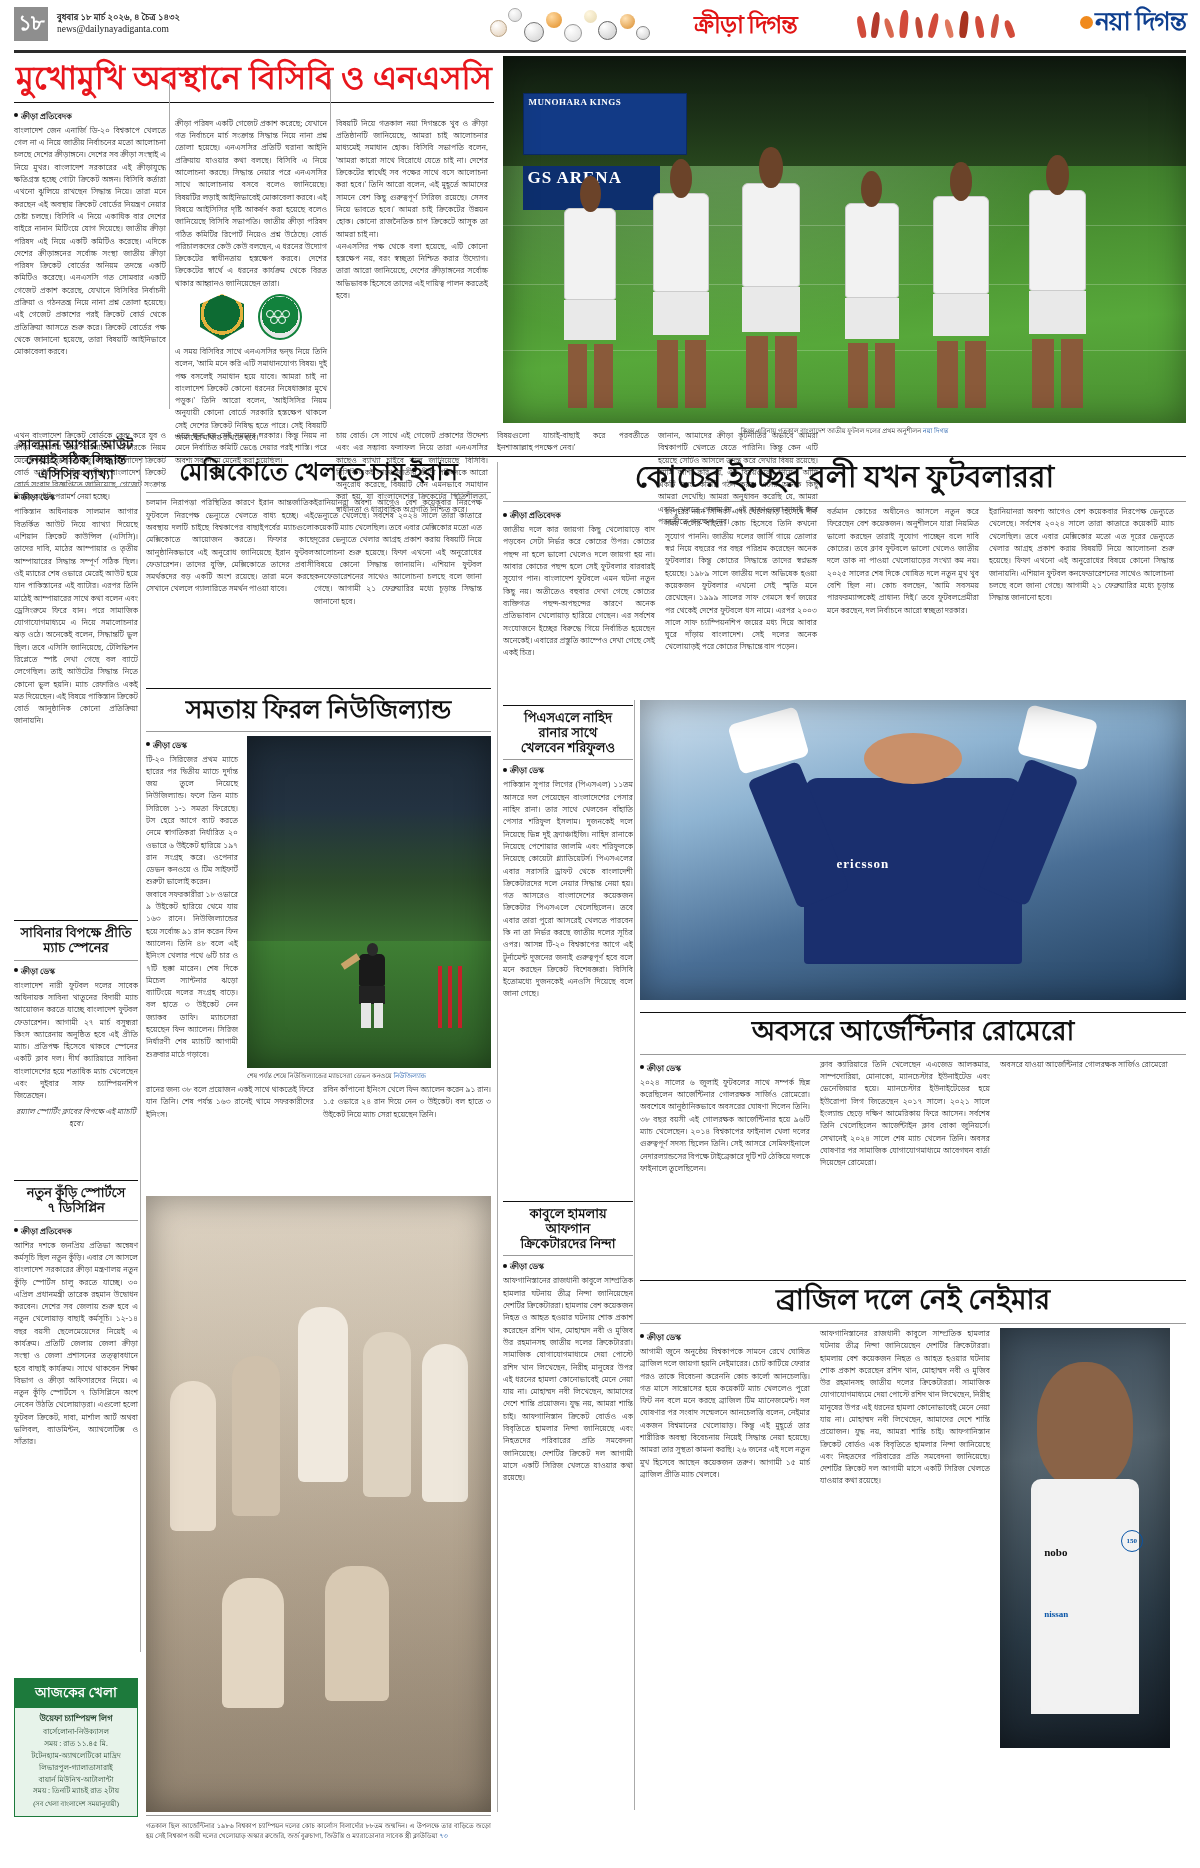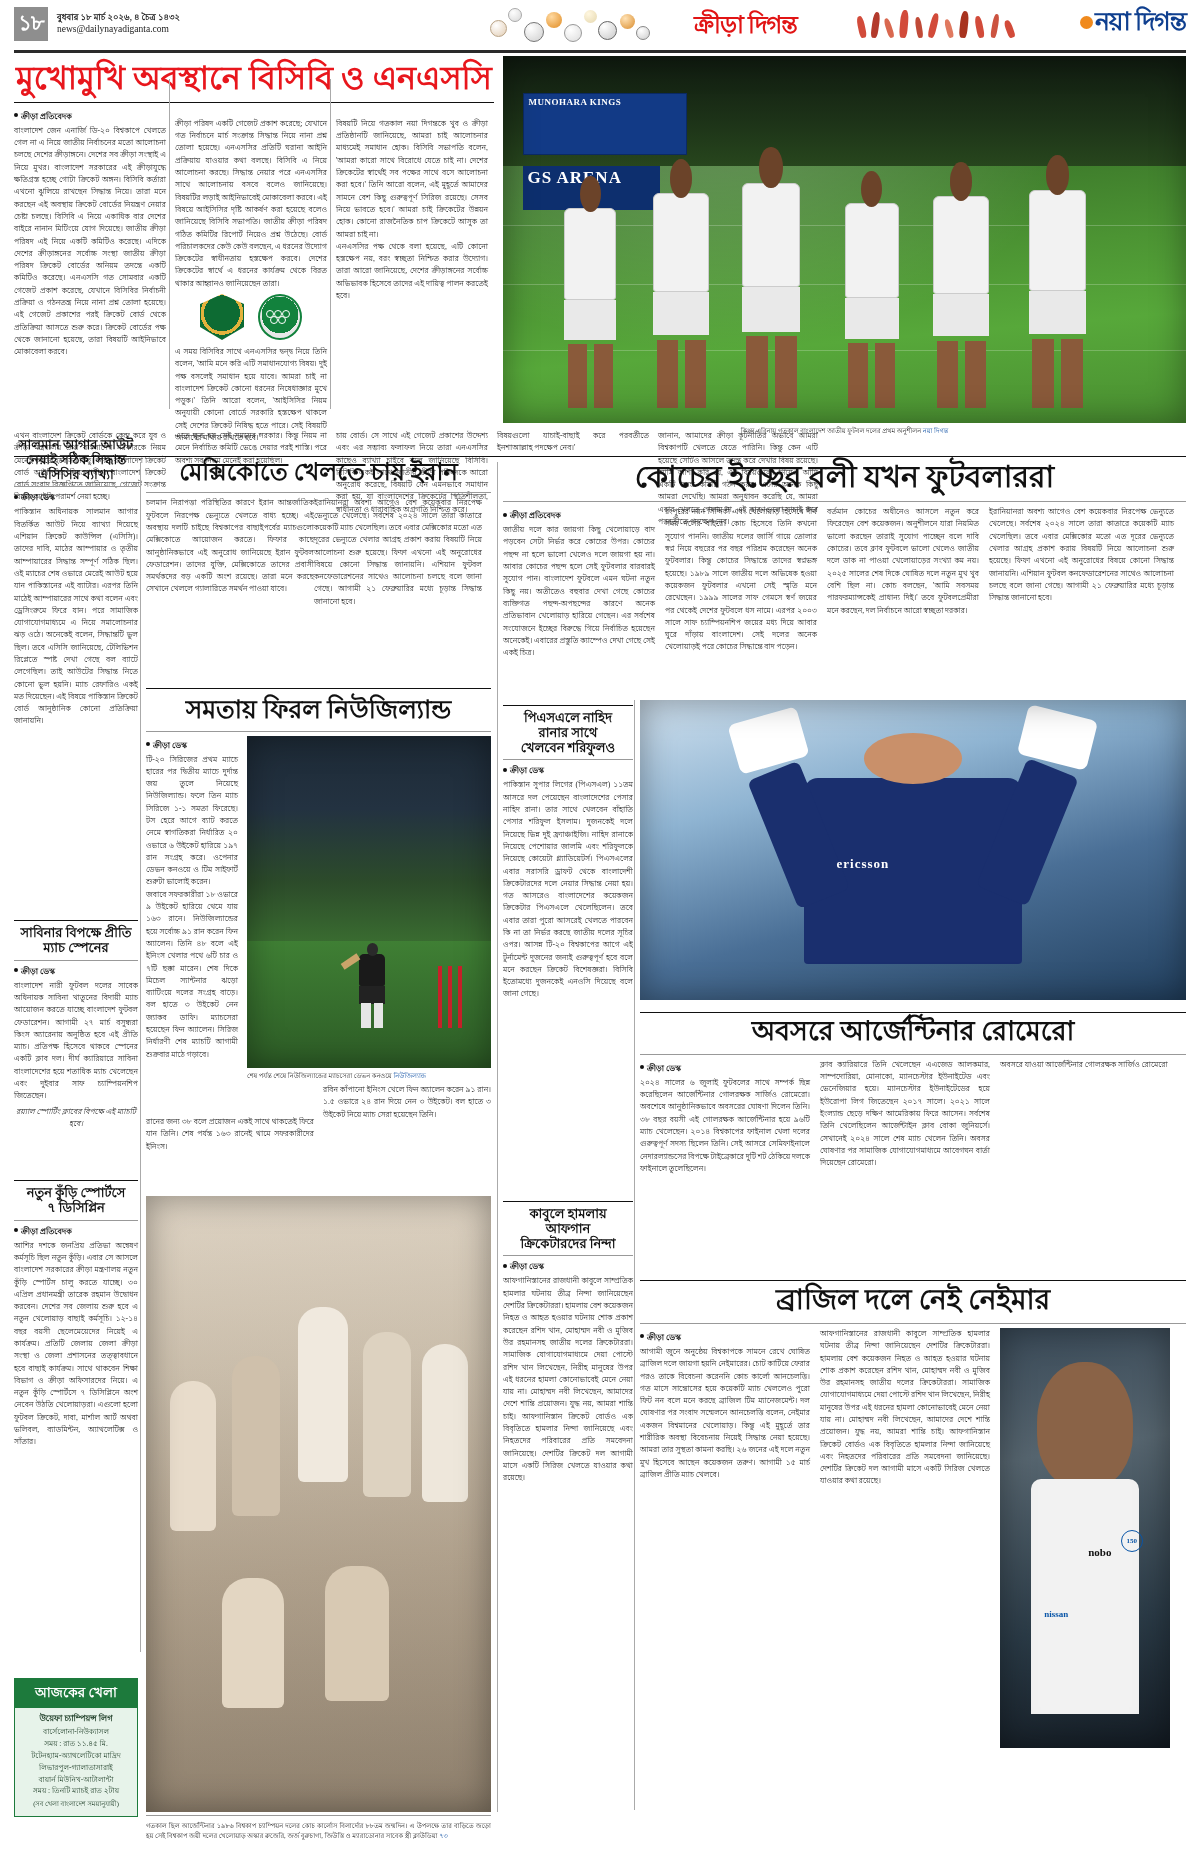--- a/index.html
+++ b/index.html
@@ -348,21 +348,21 @@
           <div style="position:absolute;right:20%;bottom:12%;width:4px;height:62px;background:#c8202a;"></div>
           <div class="vignette"></div>
         </div>
         <div class="cap">
           <span>শেষ পর্যন্ত শেষে নিউজিল্যান্ডের ম্যাচসেরা ডেভন কনওয়ে</span>
           <span class="credit">নিউজিল্যান্ড</span>
         </div>
       </div>
     </div>
     <div style="display:flex;gap:9px;margin-top:4px;">
-      <div style="width:168px;margin-top:32px;" class="body-txt">রানের জন্য ৩৮ বলে প্রয়োজন একই সাথে থাকতেই ফিরে যান তিনি। শেষ পর্যন্ত ১৬৩ রানেই থামে সফরকারীদের ইনিংস।</div>
+      <div style="width:168px;" class="body-txt">রানের জন্য ৩৮ বলে প্রয়োজন একই সাথে থাকতেই ফিরে যান তিনি। শেষ পর্যন্ত ১৬৩ রানেই থামে সফরকারীদের ইনিংস।</div>
       <div style="width:168px;" class="body-txt">রবিন কাঁপানো ইনিংস খেলে ফিন অ্যালেন করেন ৯১ রান। ১.৫ ওভারে ২৪ রান দিয়ে নেন ৩ উইকেট। বল হাতে ৩ উইকেট নিয়ে ম্যাচ সেরা হয়েছেন তিনি।</div>
     </div>
   </div>
 
   <div class="zone" style="left:146px;top:1196px;width:345px;">
     <div class="photo ph-group" style="height:616px;">
       <div style="position:absolute;inset:0;background:linear-gradient(180deg,rgba(255,255,255,.12),rgba(0,0,0,.1));"></div>
       <div style="position:absolute;left:7%;top:30%;width:46px;height:150px;background:#e8dccb;border-radius:22px 22px 6px 6px;"></div>
       <div style="position:absolute;left:25%;top:26%;width:48px;height:160px;background:#cfc0ab;border-radius:22px 22px 6px 6px;"></div>
       <div style="position:absolute;left:44%;top:18%;width:50px;height:175px;background:#f0e9de;border-radius:22px 22px 6px 6px;"></div>
@@ -448,21 +448,21 @@
     <div style="display:flex;gap:10px;">
       <div style="width:170px;">
         <div class="byline">ক্রীড়া ডেস্ক</div>
         <div class="body-txt">আগামী জুনে অনুষ্ঠেয় বিশ্বকাপকে সামনে রেখে ঘোষিত ব্রাজিল দলে জায়গা হয়নি নেইমারের। চোট কাটিয়ে ফেরার পরও তাকে বিবেচনা করেননি কোচ কার্লো আনচেলত্তি। গত মাসে সান্তোসের হয়ে কয়েকটি ম্যাচ খেললেও পুরো ফিট নন বলে মনে করছে ব্রাজিল টিম ম্যানেজমেন্ট। দল ঘোষণার পর সংবাদ সম্মেলনে আনচেলত্তি বলেন, নেইমার একজন বিশ্বমানের খেলোয়াড়। কিন্তু এই মুহূর্তে তার শারীরিক অবস্থা বিবেচনায় নিয়েই সিদ্ধান্ত নেয়া হয়েছে। আমরা তার সুস্থতা কামনা করছি। ২৬ জনের এই দলে নতুন মুখ হিসেবে আছেন কয়েকজন তরুণ। আগামী ১৫ মার্চ ব্রাজিল প্রীতি ম্যাচ খেলবে।</div>
       </div>
       <div style="width:170px;" class="body-txt">আফগানিস্তানের রাজধানী কাবুলে সাম্প্রতিক হামলার ঘটনায় তীব্র নিন্দা জানিয়েছেন দেশটির ক্রিকেটাররা। হামলায় বেশ কয়েকজন নিহত ও আহত হওয়ার ঘটনায় শোক প্রকাশ করেছেন রশিদ খান, মোহাম্মদ নবী ও মুজিব উর রহমানসহ জাতীয় দলের ক্রিকেটাররা। সামাজিক যোগাযোগমাধ্যমে দেয়া পোস্টে রশিদ খান লিখেছেন, নিরীহ মানুষের উপর এই ধরনের হামলা কোনোভাবেই মেনে নেয়া যায় না। মোহাম্মদ নবী লিখেছেন, আমাদের দেশে শান্তি প্রয়োজন। যুদ্ধ নয়, আমরা শান্তি চাই। আফগানিস্তান ক্রিকেট বোর্ডও এক বিবৃতিতে হামলার নিন্দা জানিয়েছে এবং নিহতদের পরিবারের প্রতি সমবেদনা জানিয়েছে। দেশটির ক্রিকেট দল আগামী মাসে একটি সিরিজ খেলতে যাওয়ার কথা রয়েছে।</div>
       <div style="width:170px;">
         <div class="photo ph-neymar" style="height:420px;">
           <div style="position:absolute;left:22%;top:8%;width:56%;height:30%;background:#8a6347;border-radius:48% 48% 42% 42%;"></div>
           <div style="position:absolute;left:18%;top:36%;width:64%;height:56%;background:#f2f2f2;border-radius:10px 10px 0 0;"></div>
-          <div style="position:absolute;left:26%;top:52%;font-size:11px;font-weight:bold;color:#111;margin-left:44px;">nobo</div>
+          <div style="position:absolute;left:26%;top:52%;font-size:11px;font-weight:bold;color:#111;">nobo</div>
           <div style="position:absolute;left:26%;top:67%;font-size:9px;font-weight:bold;color:#0a56a8;">nissan</div>
           <div style="position:absolute;right:16%;top:48%;width:22px;height:22px;border:1.5px solid #0a56a8;border-radius:50%;color:#0a56a8;font-size:7px;text-align:center;line-height:20px;font-weight:bold;">150</div>
           <div class="vignette"></div>
         </div>
       </div>
     </div>
   </div>
 
   <div class="vrule" style="left:140px;top:462px;height:1190px;"></div>
   <div class="vrule" style="left:497px;top:462px;height:1350px;"></div>

